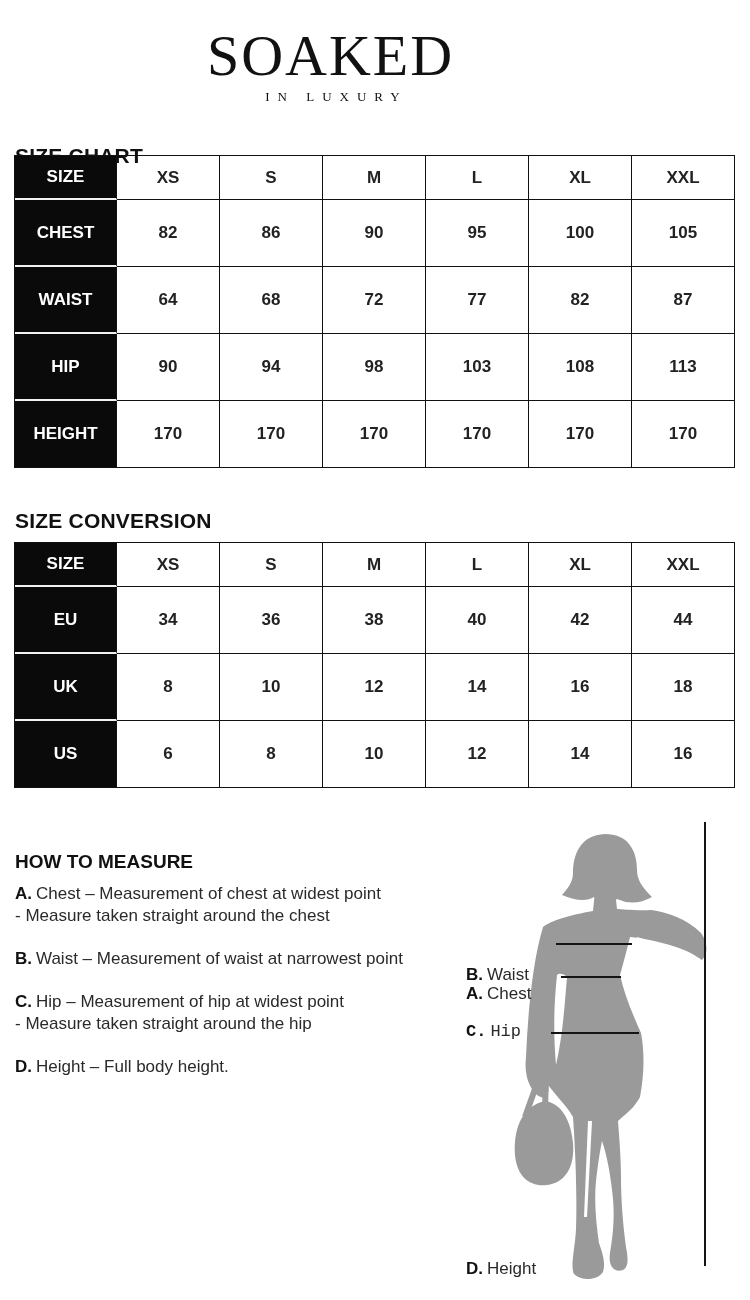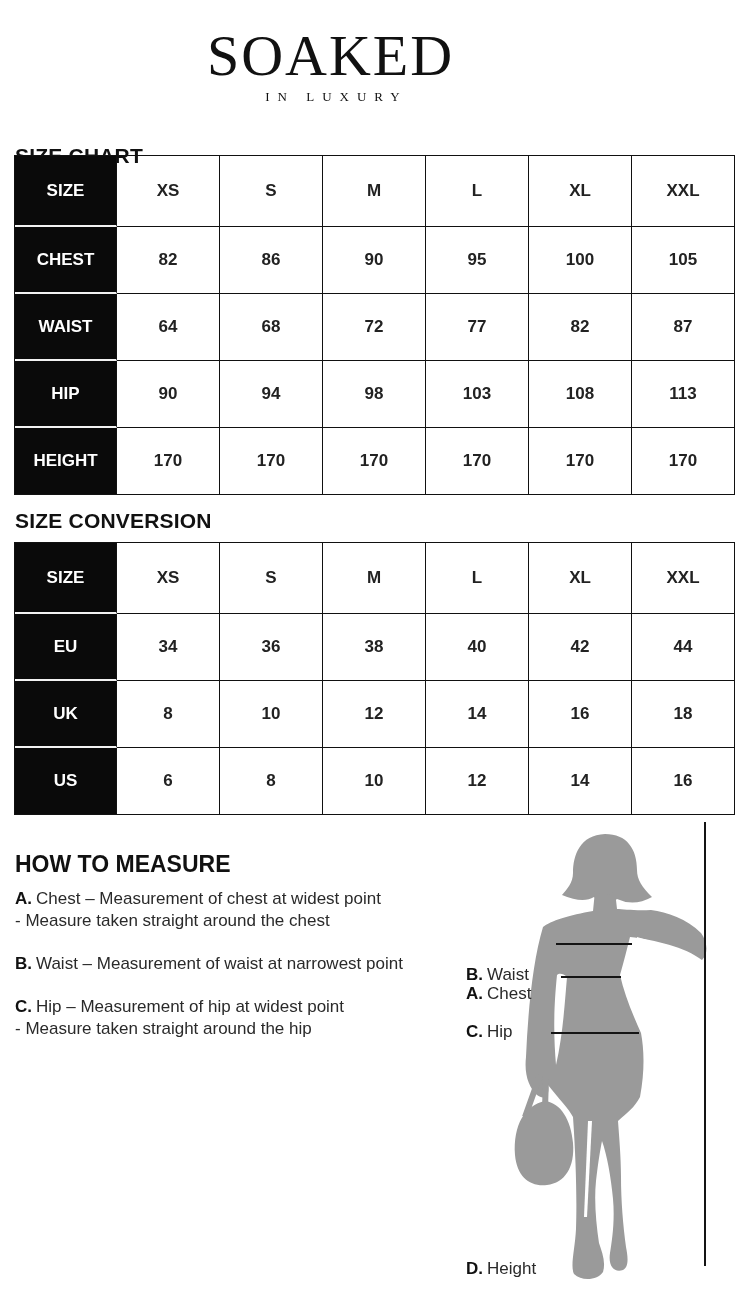--- a/index.html
+++ b/index.html
@@ -34,48 +34,48 @@
     border-collapse: separate; border-spacing: 0; table-layout: fixed;
     border-top: 1px solid #111; border-left: 1px solid #111;
   }
   #size-chart-table { top: 155px; }
   #size-conversion-table { top: 542px; }
   .size-table td {
     border-right: 1px solid #111; border-bottom: 1px solid #111;
     text-align: center; vertical-align: middle;
     font-size: 17px; font-weight: bold; color: #222;
   }
-  .size-table tr.hdr td { height: 71px; }
+  .size-table tr.hdr td { height: 44px; }
   .size-table tr.datarow td { height: 67px; }
   .size-table td.rowhead {
     background: #0a0a0a; color: #ffffff;
     border-bottom: 2px solid #f2f2f2; border-right: 1px solid #111;
   }
   .size-table tr:last-child td.rowhead { border-bottom: 1px solid #111; }
 
   
   .howto { position: absolute; left: 15px; top: 851px; width: 450px; }
-  .howto-title { font-size: 23px; font-weight: bold; color: #111; margin-bottom: 10px; }
+  .howto-title { font-size: 19px; font-weight: bold; color: #111; margin-bottom: 10px; }
   .howto-item { margin-bottom: 21px; font-size: 17px; line-height: 22px; color: #2a2a2a; }
   .howto-item .key { font-weight: bold; color: #111; margin-right: 4px; }
 
   
   .figure-wrap { position: absolute; left: 440px; top: 818px; width: 310px; height: 470px; }
   .figure-svg { position: absolute; left: 15px; top: 7px; }
   .measure-line { position: absolute; height: 2px; background: #141414; }
   #chest-line  { left: 556px; top: 943px; width: 76px; }
   #waist-line  { left: 561px; top: 976px; width: 60px; }
   #hip-line    { left: 551px; top: 1032px; width: 88px; }
   #height-line { position: absolute; left: 704px; top: 822px; width: 2px; height: 444px; background: #141414; }
 
   .fig-label { position: absolute; font-size: 17px; color: #2a2a2a; white-space: nowrap; }
   .fig-label .key { font-weight: bold; color: #111; margin-right: 4px; }
   #fig-label-a { left: 466px; top: 984px; }
   #fig-label-b { left: 466px; top: 965px; }
-  #fig-label-c { left: 466px; top: 1022px; }
+  #fig-label-c { left: 466px; top: 1022px; font-family: Liberation Mono, monospace; }
   #fig-label-d { left: 466px; top: 1259px; }
 </style>
 </head>
 <body>
 
 <header class="logo">
   <div class="logo-main">SOAKED</div>
   <div class="logo-sub">IN LUXURY</div>
 </header>
 
@@ -197,20 +197,23 @@
   <div class="howto-item">
     <div><span class="key">A.</span><span>Chest – Measurement of chest at widest point</span></div>
     <div>- Measure taken straight around the chest</div>
   </div>
   <div class="howto-item">
     <div><span class="key">B.</span><span>Waist – Measurement of waist at narrowest point</span></div>
   </div>
   <div class="howto-item">
     <div><span class="key">C.</span><span>Hip – Measurement of hip at widest point</span></div>
     <div>- Measure taken straight around the hip</div>
+  </div>
+  <div class="howto-item">
+    <div><span class="key">D.</span><span>Height – Full body height.</span></div>
   </div>
 </section>
 
 <div class="figure-wrap">
   <svg class="figure-svg" width="280" height="460" viewBox="0 0 280 460">
 
     <path fill="#9a9a9a" d="M150,9 C125,10 118,30 118,48 C118,58 112,64 107,70 Q128,79 139,72 Q150,84 162,74 Q179,82 197,72 C187,62 182,55 182,45 C182,24 172,9 150,9 Z"></path>
 
     <path fill="#9a9a9a" d="M140,66 L138,86
       C115,90 95,96 88,102

